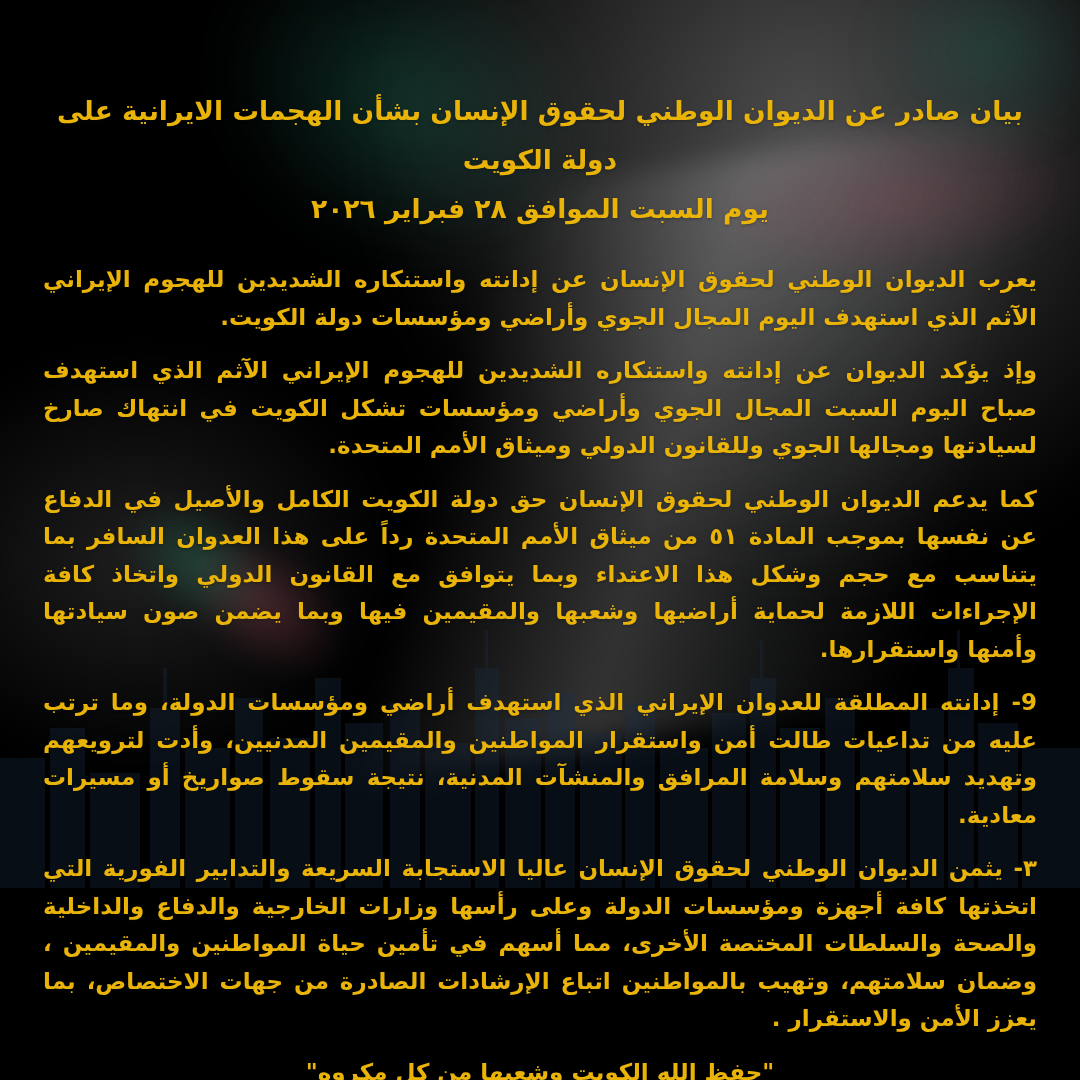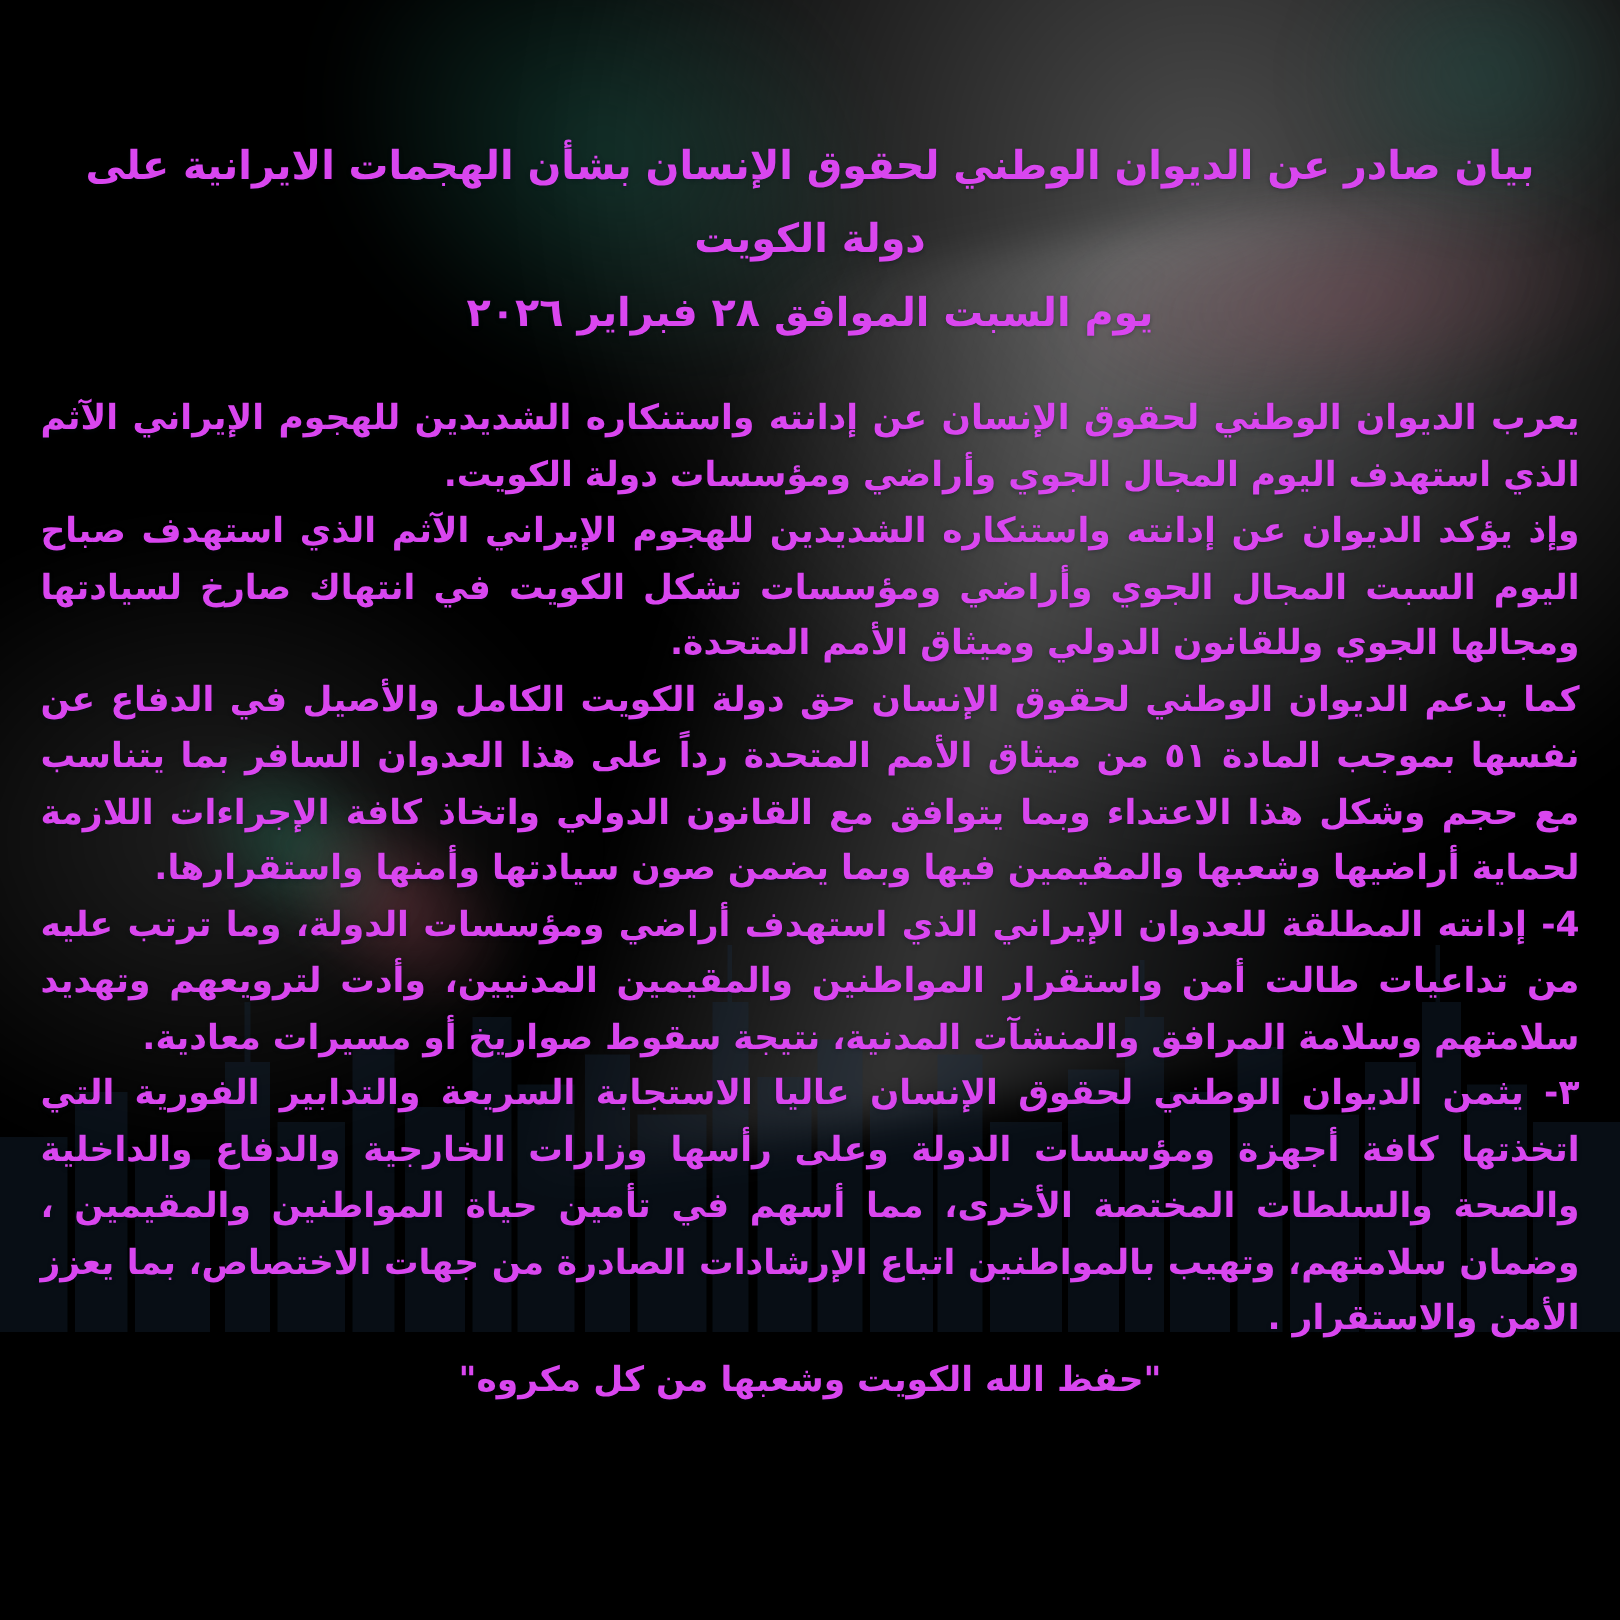--- a/index.html
+++ b/index.html
@@ -34,26 +34,26 @@
     filter:blur(16px);transform:rotate(-6deg);}
   .tint-green-mid{top:505px;left:110px;width:180px;height:120px;
     background:radial-gradient(ellipse at center,rgba(40,118,92,0.45) 0%,rgba(40,118,92,0) 65%);
     filter:blur(10px);transform:rotate(35deg);}
   .tint-red-mid{top:540px;left:170px;width:190px;height:130px;
     background:radial-gradient(ellipse at center,rgba(150,70,84,0.40) 0%,rgba(150,70,84,0) 65%);
     filter:blur(10px);transform:rotate(35deg);}
   .skyline{position:absolute;left:0;top:608px;width:1080px;height:280px;opacity:0.30;}
   .content{
     position:absolute;inset:0;padding:86px 27px 0;box-sizing:border-box;
-    color:#d946ef;direction:rtl;
+    color:#eab308;direction:rtl;
     text-shadow:0 1px 3px rgba(8,18,30,0.35);
   }
   .title-block{margin-bottom:28px;}
   .title-line{text-align:center;font-weight:bold;font-size:26.5px;line-height:49px;}
-  .para{margin:0;font-weight:bold;font-size:23px;line-height:37.5px;text-align:justify;}
+  .para{margin:16px;font-weight:bold;font-size:23px;line-height:37.5px;text-align:justify;}
   .quote{margin:3px 0 0;font-weight:bold;font-size:23px;line-height:37px;text-align:center;}
 </style>
 </head>
 <body>
 
 <div class="page">
 
   <div class="layer silk-a"></div>
   <div class="layer silk-b"></div>
   <div class="layer silk-c"></div>
@@ -102,19 +102,19 @@
 
     <header class="title-block">
       <div class="title-line">بيان صادر عن الديوان الوطني لحقوق الإنسان بشأن الهجمات الايرانية على دولة الكويت</div>
       <div class="title-line">يوم السبت الموافق ٢٨ فبراير ٢٠٢٦</div>
     </header>
 
     <p class="para">يعرب الديوان الوطني لحقوق الإنسان عن إدانته واستنكاره الشديدين للهجوم الإيراني الآثم الذي استهدف اليوم المجال الجوي وأراضي ومؤسسات دولة الكويت.</p>
     <p class="para">وإذ يؤكد الديوان عن إدانته واستنكاره الشديدين للهجوم الإيراني الآثم الذي استهدف صباح اليوم السبت المجال الجوي وأراضي ومؤسسات تشكل الكويت في انتهاك صارخ لسيادتها ومجالها الجوي وللقانون الدولي وميثاق الأمم المتحدة.</p>
     <p class="para">كما يدعم الديوان الوطني لحقوق الإنسان حق دولة الكويت الكامل والأصيل في الدفاع عن نفسها بموجب المادة ٥١ من ميثاق الأمم المتحدة رداً على هذا العدوان السافر بما يتناسب مع حجم وشكل هذا الاعتداء وبما يتوافق مع القانون الدولي واتخاذ كافة الإجراءات اللازمة لحماية أراضيها وشعبها والمقيمين فيها وبما يضمن صون سيادتها وأمنها واستقرارها.</p>
 
-    <p class="para">4- إدانته المطلقة للعدوان الإيراني الذي استهدف أراضي ومؤسسات الدولة، وما ترتب عليه من تداعيات طالت أمن واستقرار المواطنين والمقيمين المدنيين، وأدت لترويعهم وتهديد سلامتهم وسلامة المرافق والمنشآت المدنية، نتيجة سقوط صواريخ أو مسيرات معادية.</p>
+    <p class="para">9- إدانته المطلقة للعدوان الإيراني الذي استهدف أراضي ومؤسسات الدولة، وما ترتب عليه من تداعيات طالت أمن واستقرار المواطنين والمقيمين المدنيين، وأدت لترويعهم وتهديد سلامتهم وسلامة المرافق والمنشآت المدنية، نتيجة سقوط صواريخ أو مسيرات معادية.</p>
     <p class="para">٣- يثمن الديوان الوطني لحقوق الإنسان عاليا الاستجابة السريعة والتدابير الفورية التي اتخذتها كافة أجهزة ومؤسسات الدولة وعلى رأسها وزارات الخارجية والدفاع والداخلية والصحة والسلطات المختصة الأخرى، مما أسهم في تأمين حياة المواطنين والمقيمين ، وضمان سلامتهم، وتهيب بالمواطنين اتباع الإرشادات الصادرة من جهات الاختصاص، بما يعزز الأمن والاستقرار .</p>
 
     <p class="quote">"حفظ الله الكويت وشعبها من كل مكروه"</p>
 
   </main>
 </div>
 
 </body></html>

